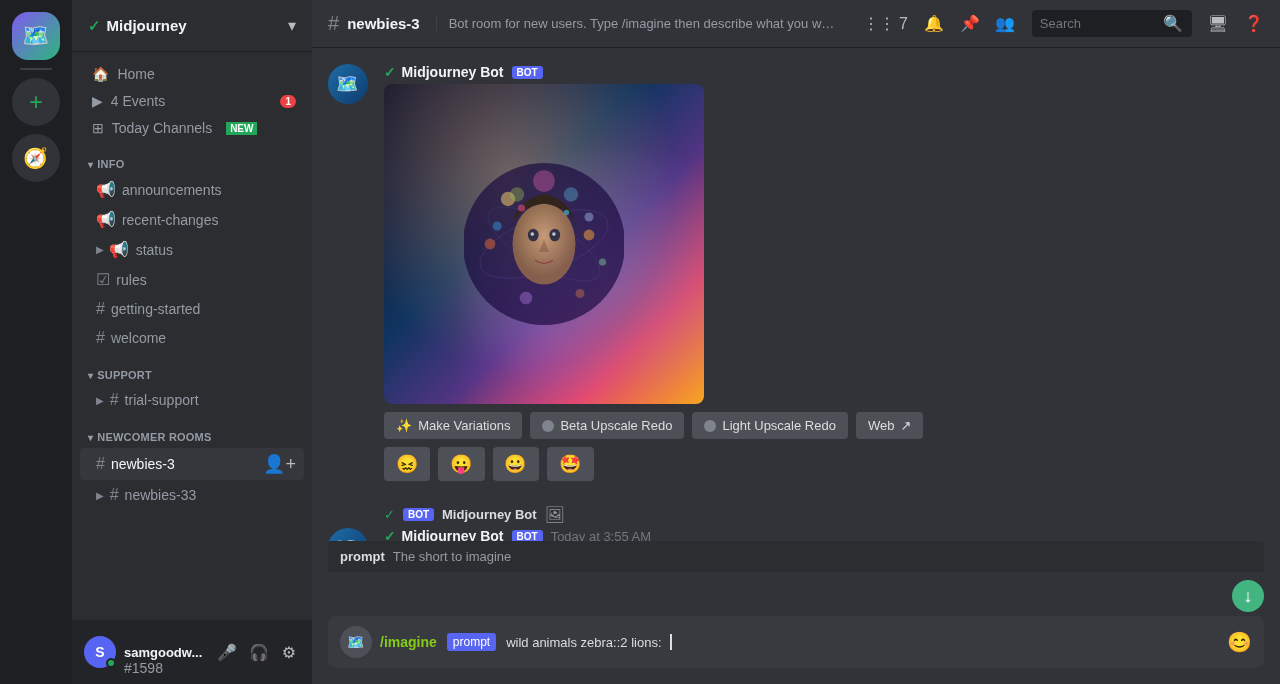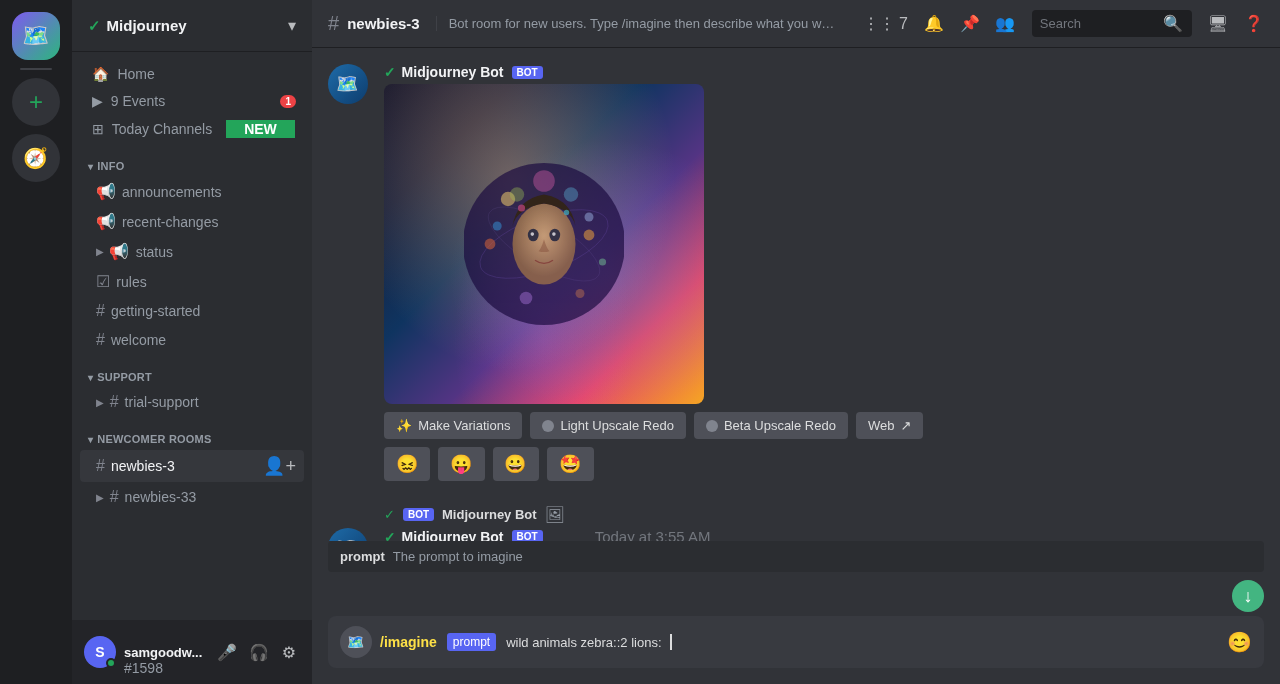--- a/index.html
+++ b/index.html
@@ -98,21 +98,21 @@
       font-weight: 700;
       color: #949ba4;
       text-transform: uppercase;
       letter-spacing: 0.02em;
       display: flex;
       align-items: center;
       cursor: pointer;
     }
     .channel-section .chevron { font-size: 10px; margin-right: 4px; }
     .badge { background: #ed4245; color: white; font-size: 10px; font-weight: 700; padding: 1px 5px; border-radius: 8px; margin-left: auto; }
-    .badge-new { background: #23a55a; color: white; font-size: 14px; font-weight: 700; padding: 1px 18px; border-radius: 0; margin-left: 6px; }
+    .badge-new { background: #23a55a; color: white; font-size: 10px; font-weight: 700; padding: 1px 4px; border-radius: 0; margin-left: 6px; }
     .home-item {
       padding: 5px 8px 5px 12px;
       display: flex;
       align-items: center;
       gap: 8px;
       cursor: pointer;
       color: #949ba4;
       border-radius: 4px;
       margin: 1px 8px;
     }
@@ -166,21 +166,21 @@
     }
     .messages-area::-webkit-scrollbar { width: 8px; }
     .messages-area::-webkit-scrollbar-thumb { background: #1e1f22; border-radius: 4px; }
 
     .message-group { display: flex; gap: 16px; margin-bottom: 16px; }
     .avatar { width: 40px; height: 40px; border-radius: 50%; background: #5865f2; flex-shrink: 0; display: flex; align-items: center; justify-content: center; font-size: 18px; }
     .message-content { flex: 1; }
     .message-header { display: flex; align-items: center; gap: 8px; margin-bottom: 4px; }
     .message-author { font-weight: 600; color: #f2f3f5; font-size: 14px; }
     .bot-badge { background: #5865f2; color: white; font-size: 10px; font-weight: 700; padding: 1px 5px; border-radius: 3px; }
-    .message-time { font-size: 15px; color: #72767d; margin-left: 44px; }
+    .message-time { font-size: 13px; color: #72767d; }
     .mention { color: #c9cdfb; background: rgba(88,101,242,0.15); border-radius: 3px; padding: 0 2px; }
 
     
     .image-container {
       margin-bottom: 8px;
     }
     .image-placeholder {
       width: 320px;
       height: 320px;
       background: linear-gradient(135deg, #1a1a2e 0%, #16213e 20%, #0f3460 40%, #533483 60%, #e94560 80%, #f5a623 100%);
@@ -268,21 +268,21 @@
     }
     .input-box {
       background: #383a40;
       border-radius: 8px;
       padding: 10px 12px;
       display: flex;
       align-items: center;
       gap: 8px;
     }
     .input-avatar { width: 32px; height: 32px; border-radius: 50%; background: #4e5058; flex-shrink: 0; display: flex; align-items: center; justify-content: center; font-size: 14px; }
-    .slash-badge { color: #fde047; font-weight: 700; font-size: 14px; }
+    .slash-badge { color: #84cc16; font-weight: 700; font-size: 14px; }
     .command-text { color: #dcddde; font-size: 13px; }
     .prompt-tag { background: #5865f2; color: white; padding: 2px 6px; border-radius: 3px; font-size: 12px; margin: 0 2px; }
     .input-cursor { display: inline-block; width: 2px; height: 16px; background: #dcddde; vertical-align: middle; animation: blink 1s infinite; }
     @keyframes blink { 0%,100%{opacity:1} 50%{opacity:0} }
     .input-right { margin-left: auto; display: flex; align-items: center; gap: 8px; }
     .emoji-btn { color: #b9bbbe; cursor: pointer; font-size: 20px; }
 
     
     .online-dot {
       width: 10px; height: 10px;
@@ -334,21 +334,21 @@
     </div>
     <span style="color:#b9bbbe; font-size:16px;">▾</span>
   </div>
   <div class="channel-list">
     <div class="home-item">
       <span>🏠</span>
       <span>Home</span>
     </div>
     <div class="home-item">
       <span style="font-size:14px;">▶</span>
-      <span>9 Events</span>
+      <span>4 Events</span>
       <span class="badge">1</span>
     </div>
     <div class="home-item">
       <span>⊞</span>
       <span>Today Channels</span>
       <span class="badge-new">NEW</span>
     </div>
 
     <div class="channel-section">
       <span class="chevron">▾</span>
@@ -512,25 +512,25 @@
           </div>
         </div>
 
         <div class="action-buttons">
           <button class="action-btn">
             <span>✨</span>
             <span>Make Variations</span>
           </button>
           <button class="action-btn">
             <span style="width:12px;height:12px;border-radius:50%;background:#80848e;display:inline-block;"></span>
-            <span>Light Upscale Redo</span>
+            <span>Beta Upscale Redo</span>
           </button>
           <button class="action-btn">
             <span style="width:12px;height:12px;border-radius:50%;background:#80848e;display:inline-block;"></span>
-            <span>Beta Upscale Redo</span>
+            <span>Light Upscale Redo</span>
           </button>
           <button class="action-btn">
             <span>Web</span>
             <span>↗</span>
           </button>
         </div>
 
         <div class="reaction-buttons">
           <button class="reaction-btn">😖</button>
           <button class="reaction-btn">😛</button>
@@ -561,21 +561,21 @@
           <span class="message-time">Today at 3:55 AM</span>
         </div>
 
       </div>
     </div>
 
   </div>
 
   <div class="prompt-bar">
     <span class="prompt-label">prompt</span>
-    <span>The prompt to imagine</span>
+    <span>The short to imagine</span>
   </div>
 
   <div style="position:relative;">
     <div class="scroll-bottom" style="position:relative;right:auto;bottom:auto;margin-left:auto;margin-right:16px;width:32px;height:32px;display:flex;align-items:center;justify-content:center;background:#43b581;border-radius:50%;color:white;cursor:pointer;font-size:18px;float:right;margin-bottom:4px;">
       <span>↓</span>
     </div>
     <div style="clear:both;"></div>
   </div>
 
   <div class="input-area">

